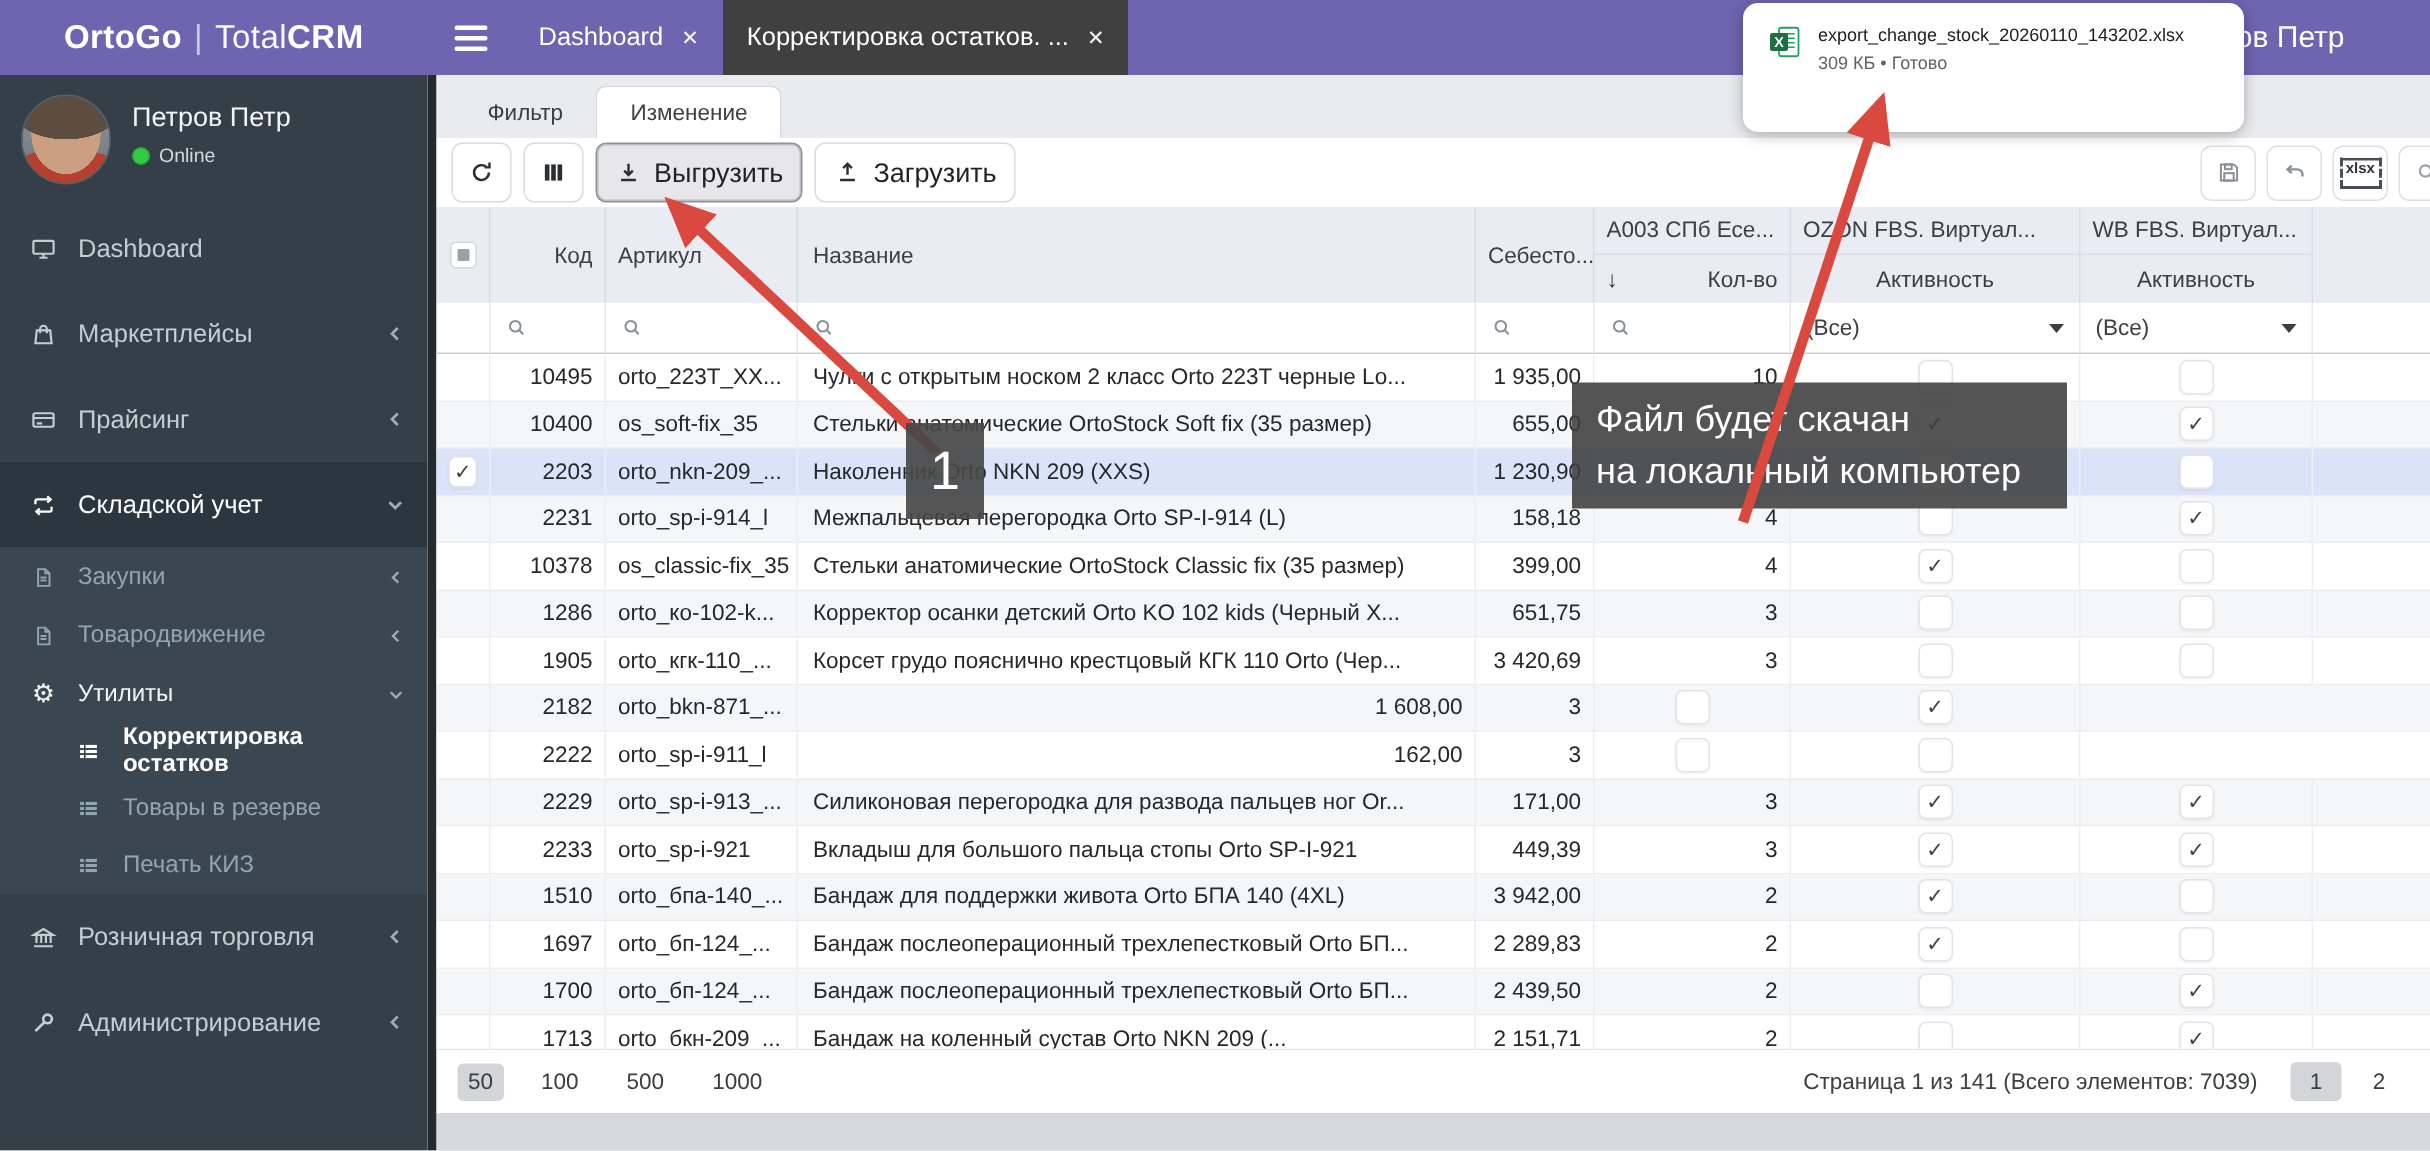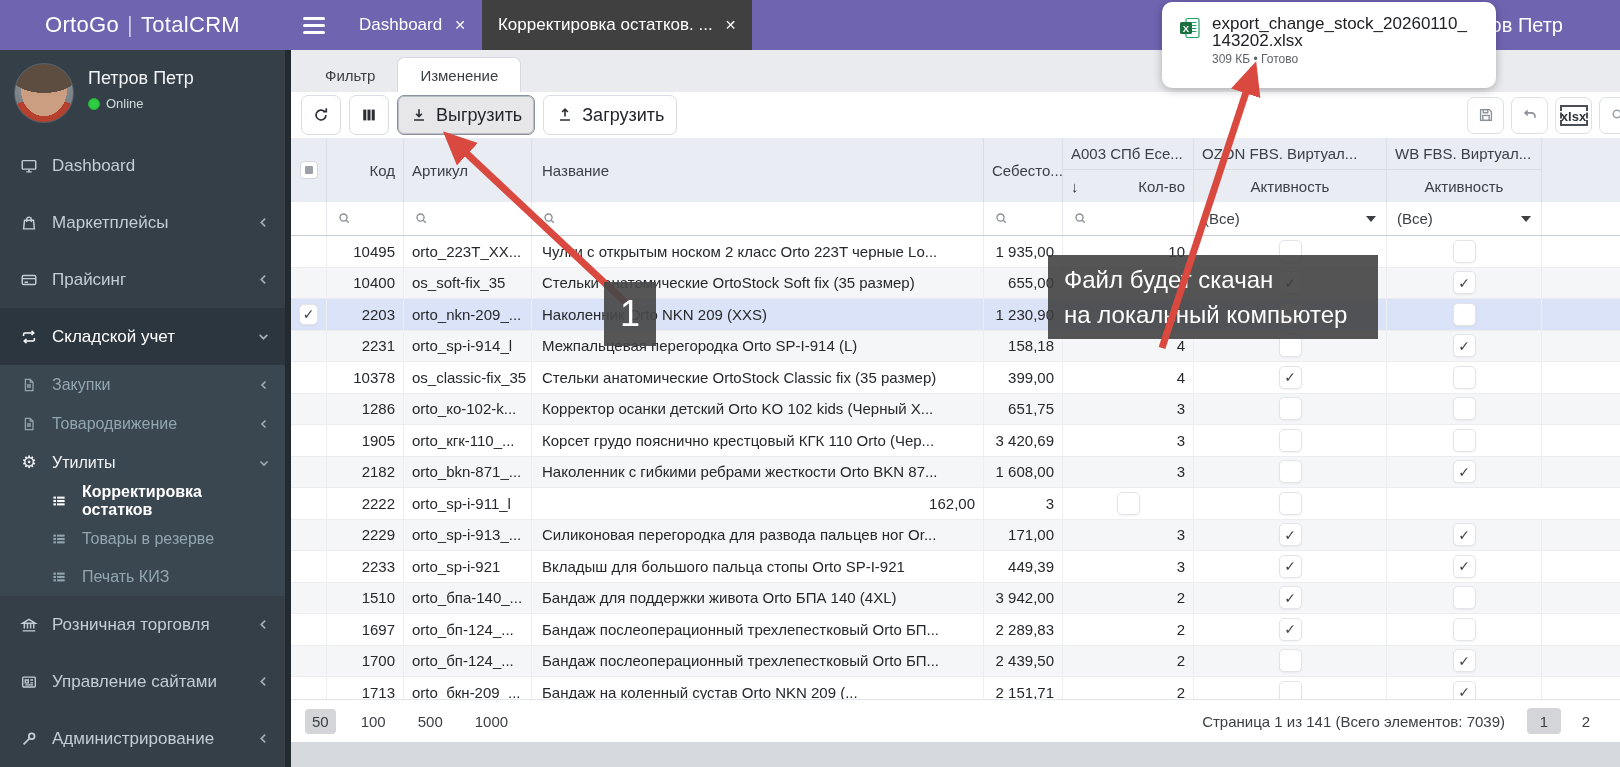--- a/index.html
+++ b/index.html
@@ -2,21 +2,21 @@
 <html><head>
 <meta charset="utf-8">
 <style>
   html,body{margin:0;padding:0;}
   body{width:1620px;height:767px;position:relative;overflow:hidden;
        font-family:"Liberation Sans","DejaVu Sans",sans-serif;background:#d6d9dd;
        -webkit-font-smoothing:antialiased;}
   
   .topbar{position:absolute;left:0;top:0;width:1620px;height:50px;background:#6f64b0;display:flex;align-items:stretch;z-index:5;}
   .logo{width:285px;display:flex;align-items:center;justify-content:center;color:#fff;font-size:22px;letter-spacing:.3px;}
-  .logo b{font-weight:normal;}
+  .logo b{font-weight:bold;}
   .logo .div{margin:0 8px;opacity:.65;font-weight:300;}
   .logo .lt{font-weight:300;opacity:.95;text-align:center;}
   .hamburger{width:58px;display:flex;align-items:center;justify-content:center;cursor:pointer;}
   .hamburger .bars{width:22px;}
   .hamburger .bars div{height:3px;background:#fff;border-radius:2px;margin:4px 0;}
   .ttab{display:flex;align-items:center;color:#fff;font-size:17px;padding:0 16px;cursor:pointer;}
   .ttab .x{margin-left:12px;font-size:14px;opacity:.95;}
   .ttab.active{background:#404040;}
   .topbar-user{position:absolute;right:57px;top:0;height:50px;line-height:50px;color:#fff;font-size:20px;z-index:6;}
   
@@ -58,21 +58,21 @@
   .tbtn{height:38px;border:1px solid #d9dce2;border-radius:7px;background:#fff;display:flex;align-items:center;
         padding:0 12px;margin-right:8px;font-size:18px;color:#1f2328;cursor:pointer;}
   .tbtn .bic{display:flex;margin-right:8px;color:#2b2f34;}
   .tbtn.icon-only{width:38px;padding:0;justify-content:center;}
   .tbtn.icon-only .bic{margin:0;}
   .tbtn.focused{background:#e7e7e9;border:1px solid #8d939c;box-shadow:inset 0 0 0 1px #b9bec6;}
   .toolbar .spacer{flex:1;}
   .sbtn{width:35px;height:35px;border:1px solid #dcdfe5;border-radius:7px;background:#fff;display:flex;align-items:center;
         justify-content:center;margin-right:7px;color:#8a9097;cursor:pointer;}
   .xlsxbox{width:24px;height:17px;border:2px solid #4a4f55;border-left-style:dashed;border-right-style:dashed;
-        display:flex;align-items:flex-end;justify-content:center;font-size:13px;font-weight:bold;color:#2f3338;}
+        display:flex;align-items:flex-start;justify-content:center;font-size:10px;font-weight:bold;color:#2f3338;}
   .search{height:35px;width:182px;border:1px solid #dcdfe5;border-radius:7px;background:#fff;display:flex;
         align-items:center;padding:0 10px;margin-right:67px;color:#9aa0a6;}
   .search input{border:none;outline:none;width:130px;font-size:15px;color:#3c4043;margin-left:8px;
         font-family:"Liberation Sans","DejaVu Sans",sans-serif;background:transparent;}
   .search input::placeholder{color:#9aa0a6;}
   
   .grid{display:grid;grid-template-columns:36px 77px 128px 452px 79px 131px 193px 155px 1fr;}
   .thead{height:64px;grid-template-rows:32px 32px;background:#e9edf3;font-size:15px;color:#3b4046;}
   .hc{border-right:1px solid #d9dee6;display:flex;align-items:center;padding:0 8px;box-sizing:border-box;overflow:hidden;white-space:nowrap;}
   .h-check{grid-column:1;grid-row:1/3;justify-content:center;}
@@ -119,21 +119,21 @@
   .pager .spacer{flex:1;}
   .pinfo{margin-right:22px;color:#3c4043;text-align:right;}
   .pages{display:flex;align-items:center;gap:8px;margin-right:67px;}
   .pg{min-width:26px;height:26px;display:flex;align-items:center;justify-content:center;border-radius:4px;cursor:pointer;padding:0 4px;}
   .pg.active{background:#d4d5d8;}
   .bottom-strip{flex:1;background:#d6d9dd;}
   
   .notif{position:absolute;left:1162px;top:2px;width:334px;height:86px;background:#fff;border-radius:10px;
          box-shadow:0 2px 10px rgba(0,0,0,.28);z-index:55;display:flex;padding:13px 12px 0 16px;box-sizing:border-box;cursor:pointer;}
   .notif .fic{flex:0 0 24px;margin-right:10px;margin-top:1px;}
-  .notif .fname{font-size:17px;color:#202124;line-height:17px;word-break:break-all;width:258px;}
+  .notif .fname{font-size:12px;color:#202124;line-height:17px;word-break:break-all;width:258px;}
   .notif .fmeta{font-size:12px;color:#5f6368;margin-top:3px;}
   .tooltip{position:absolute;left:1048px;top:255px;width:330px;height:84px;background:rgba(62,61,61,.88);z-index:58;
          color:#fff;font-size:24px;line-height:35px;padding:7px 16px;box-sizing:border-box;white-space:nowrap;}
   .badge{position:absolute;left:604px;top:282px;width:52px;height:64px;background:rgba(72,72,72,.92);z-index:61;
          color:#fff;font-size:36px;display:flex;align-items:center;justify-content:center;}
   .arrows{position:absolute;left:0;top:0;z-index:60;pointer-events:none;}
   svg.sic{display:block;}
 </style>
 </head>
 <body>
@@ -307,35 +307,20 @@
       </div>
     </div>
     <div class="nav-item">
       <span class="ic">
         <svg class="sic" width="18" height="18" viewBox="0 0 20 20" fill="none" stroke="currentColor" stroke-width="1.6">
             <path d="M3 8l7-4.2L17 8H3z"></path>
             <path d="M4.8 8v6M8.3 8v6M11.8 8v6M15.3 8v6M3 16.5h14"></path>
           </svg>
       </span>
       <span class="lbl">Розничная торговля</span>
-      <span class="chev">
-        <svg class="sic" width="11" height="11" viewBox="0 0 10 10" fill="none" stroke="currentColor" stroke-width="1.6">
-            <path d="M6.5 1.5L3 5l3.5 3.5"></path>
-          </svg>
-      </span>
-    </div>
-    <div class="nav-item">
-      <span class="ic">
-        <svg class="sic" width="18" height="18" viewBox="0 0 20 20" fill="none" stroke="currentColor" stroke-width="1.5">
-            <rect x="3" y="4.5" width="14" height="11" rx="1"></rect>
-            <path d="M5.8 7.8h3.4v3.2H5.8z"></path>
-            <path d="M11.5 7.8h3M11.5 11h3M5.8 13.2h8.7"></path>
-          </svg>
-      </span>
-      <span class="lbl">Управление сайтами</span>
       <span class="chev">
         <svg class="sic" width="11" height="11" viewBox="0 0 10 10" fill="none" stroke="currentColor" stroke-width="1.6">
             <path d="M6.5 1.5L3 5l3.5 3.5"></path>
           </svg>
       </span>
     </div>
     <div class="nav-item">
       <span class="ic">
         <svg class="sic" width="18" height="18" viewBox="0 0 20 20" fill="none" stroke="currentColor" stroke-width="2">
             <circle cx="13" cy="7" r="3.2"></circle>
@@ -628,21 +613,20 @@
           <span class="cb"></span>
         </div>
       <div class="c last"></div>
     </div>
     <div class="trow grid">
       <div class="c center">
           <span class="cb rowcb"></span>
         </div>
       <div class="c r">2182</div>
       <div class="c">orto_bkn-871_...</div>
-      <div class="c name">Наколенник с гибкими ребрами жесткости Orto BKN 87...</div>
       <div class="c r">1 608,00</div>
       <div class="c r">3</div>
       <div class="c center">
           <span class="cb"></span>
         </div>
       <div class="c center">
           <span class="cb">✓</span>
         </div>
       <div class="c last"></div>
     </div>

